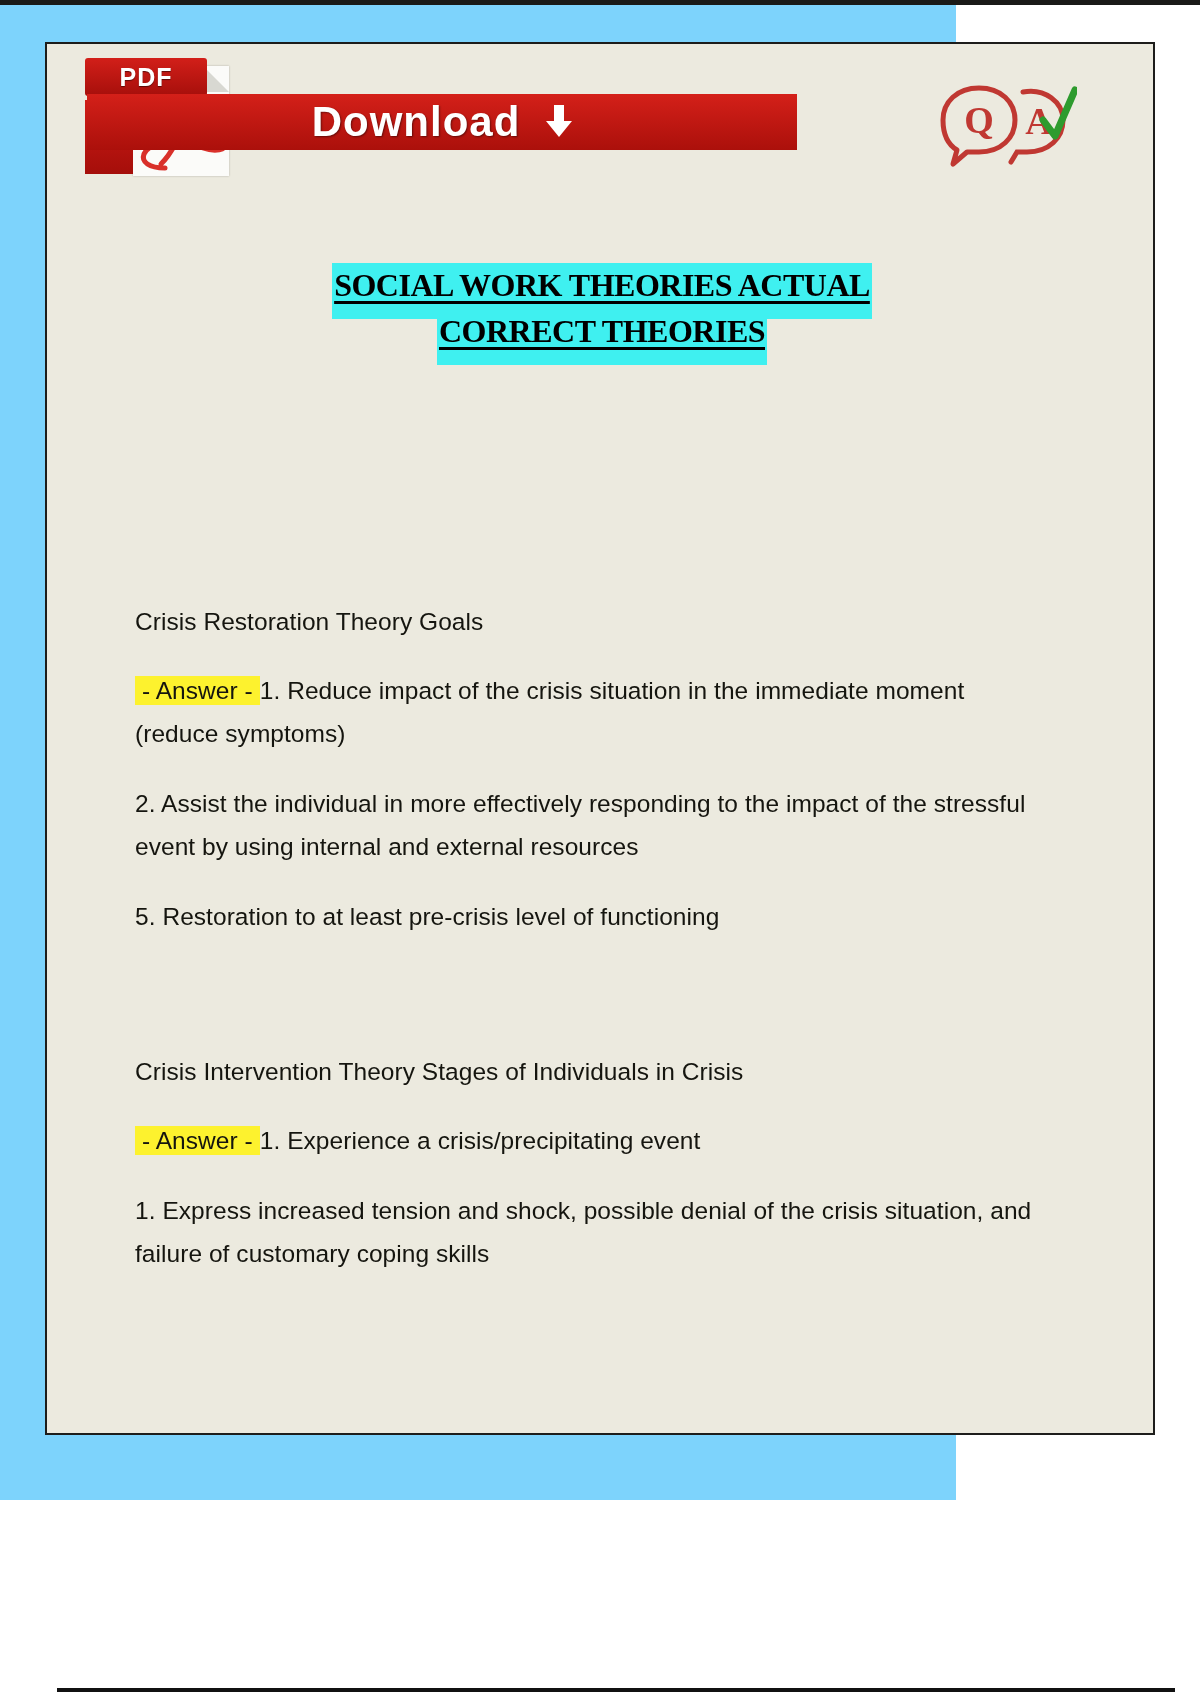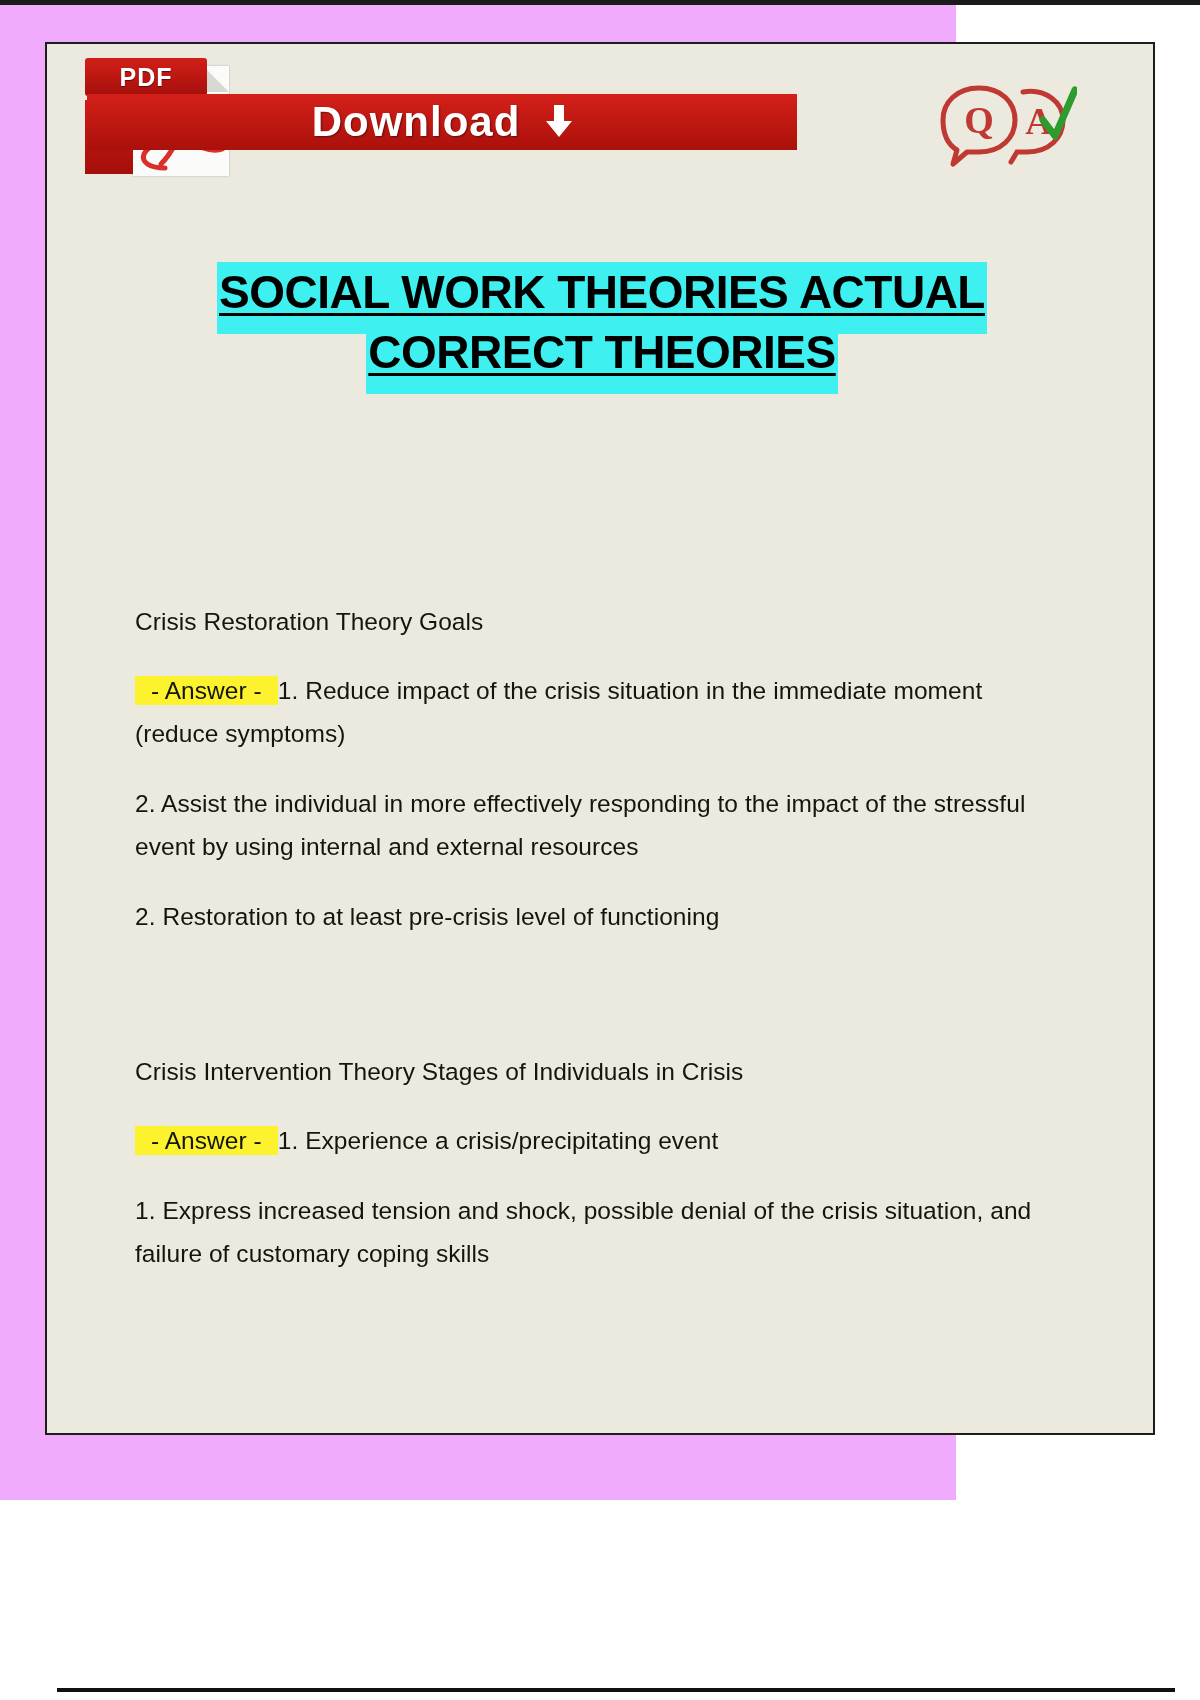--- a/index.html
+++ b/index.html
@@ -16,21 +16,21 @@
     position: relative;
   }
 
   
   .doc-canvas {
     position: absolute;
     left: 0;
     top: 0;
     width: 956px;
     height: 1500px;
-    background: #f0abfc;
+    background: #7dd3fc;
   }
 
   
   .top-rule {
     position: absolute;
     left: 0;
     top: 0;
     width: 1200px;
     height: 5px;
     background: #1a1a18;
@@ -161,27 +161,27 @@
     text-align: center;
   }
   .title-line {
     display: block;
     margin: 0 auto 14px auto;
     line-height: 1.0;
   }
   .title-line .hl {
     background: #3ff0f0;
     color: #000000;
-    font-size: 46px;
+    font-size: 32px;
     font-weight: bold;
     letter-spacing: -0.5px;
     text-decoration: underline;
     text-decoration-thickness: 3px;
     text-underline-offset: 5px;
-    font-family: Liberation Sans, sans-serif;
+    font-family: Liberation Serif, serif;
     padding: 4px 2px 16px 2px;
     box-decoration-break: clone;
     -webkit-box-decoration-break: clone;
   }
 
   
   .body-block {
     position: absolute;
     left: 88px;
     top: 556px;
@@ -197,21 +197,21 @@
     letter-spacing: 0.05px;
   }
   .para.question {
     margin-bottom: 26px;
   }
   .para.spacer-after {
     margin-bottom: 112px;
   }
   .answer-tag {
     background: #fdf22e;
-    padding: 1px 16px;
+    padding: 1px 7px;
   }
 </style>
 </head>
 <body>
 
 <div class="doc-canvas">
 
   <div class="top-rule"></div>
 
   <div class="page-box">
@@ -255,21 +255,21 @@
     <div class="title-block">
       <div class="title-line"><span class="hl">SOCIAL WORK THEORIES ACTUAL</span></div>
       <div class="title-line"><span class="hl">CORRECT THEORIES</span></div>
     </div>
 
     <div class="body-block">
 
       <p class="para question">Crisis Restoration Theory Goals</p>
       <p class="para"><span class="answer-tag">- Answer -</span><span>1. Reduce impact of the crisis situation in the immediate moment (reduce symptoms)</span></p>
       <p class="para">2. Assist the individual in more effectively responding to the impact of the stressful event by using internal and external resources</p>
-      <p class="para spacer-after">2. Restoration to at least pre-crisis level of functioning</p>
+      <p class="para spacer-after">5. Restoration to at least pre-crisis level of functioning</p>
 
       <p class="para question">Crisis Intervention Theory Stages of Individuals in Crisis</p>
       <p class="para"><span class="answer-tag">- Answer -</span><span>1. Experience a crisis/precipitating event</span></p>
       <p class="para">1. Express increased tension and shock, possible denial of the crisis situation, and failure of customary coping skills</p>
 
     </div>
 
   </div>
 </div>
 

